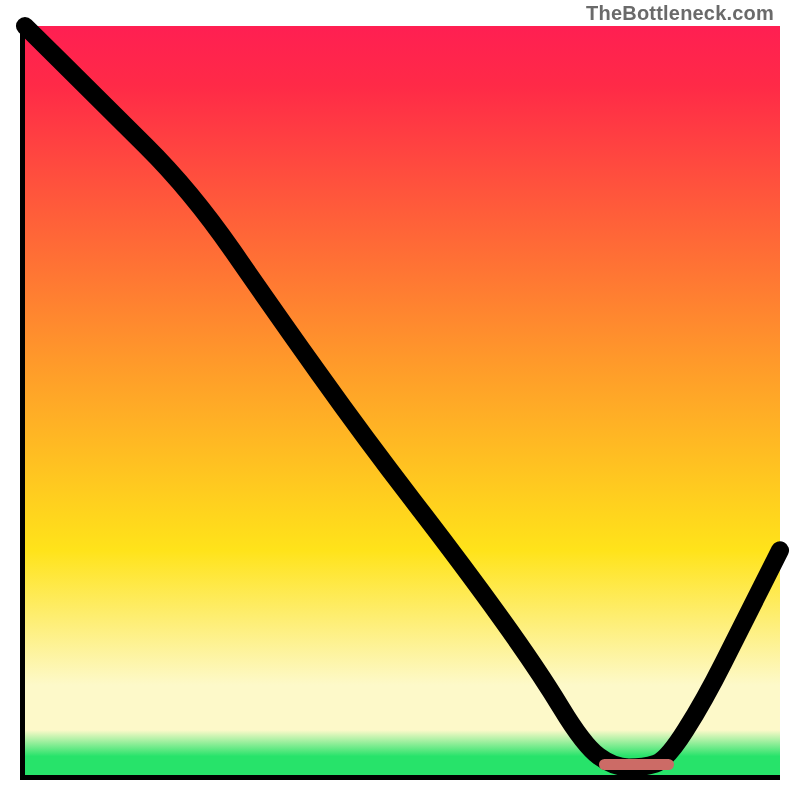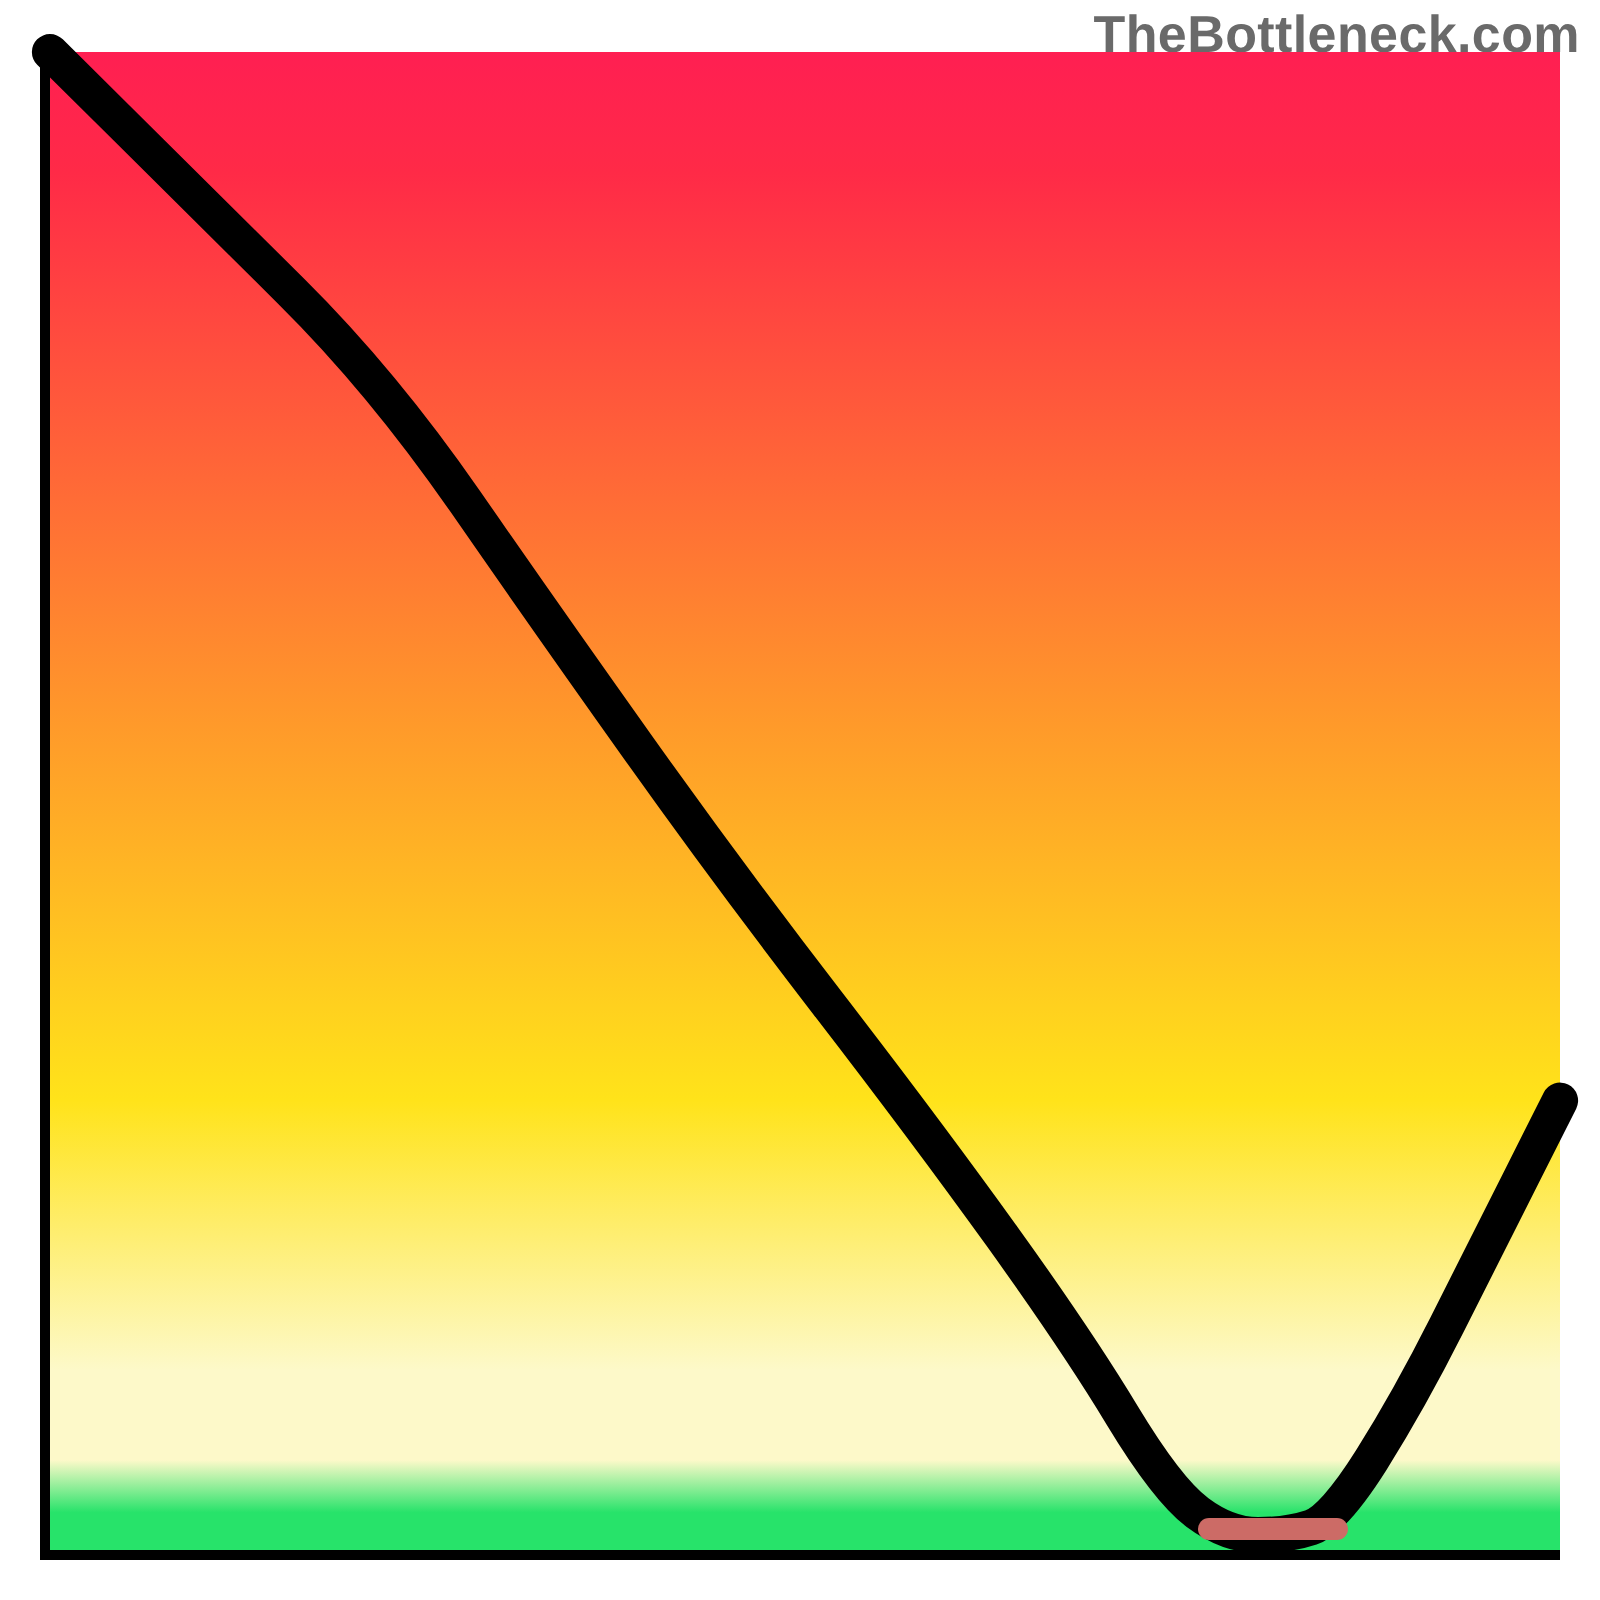--- a/index.html
+++ b/index.html
@@ -12,22 +12,22 @@
     font-family: Arial, Helvetica, sans-serif;
   }
   .stage {
     position: relative;
     width: 800px;
     height: 800px;
   }
   .watermark {
     position: absolute;
     top: 2px;
-    right: 10px;
-    font-size: 26px;
+    right: 26px;
+    font-size: 20px;
     font-weight: 600;
     color: #6a6a6a;
     letter-spacing: 0.2px;
     user-select: none;
   }
   
   .axis {
     position: absolute;
     background: #000;
   }

